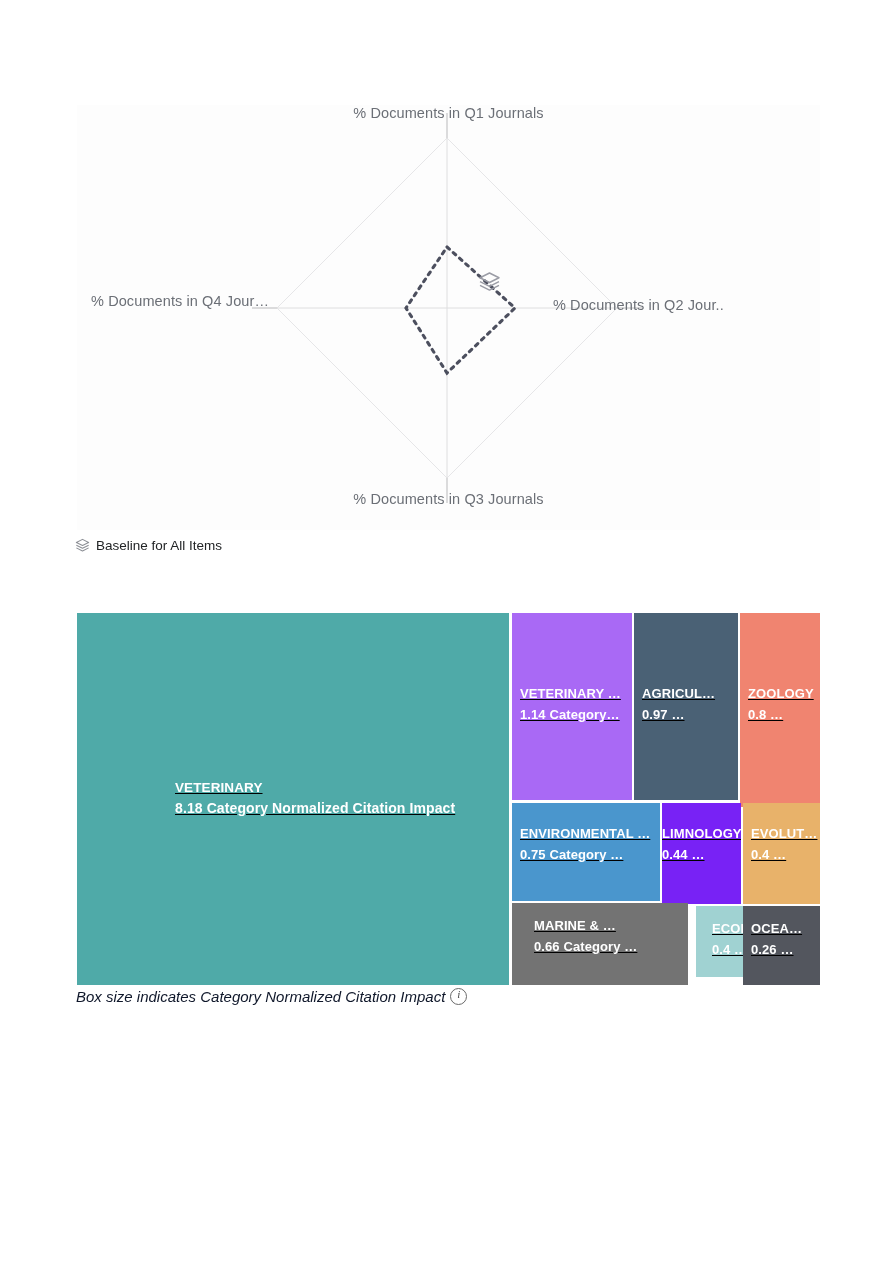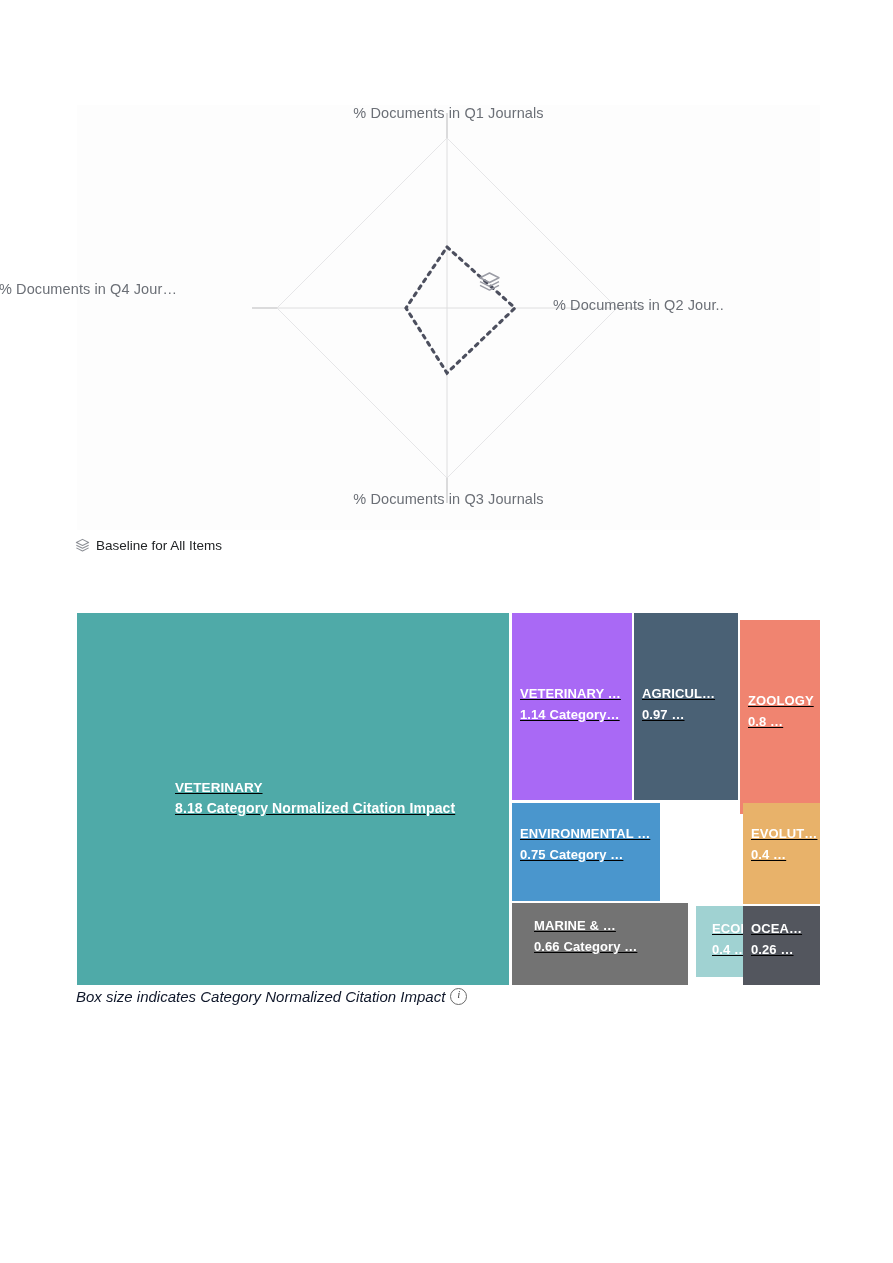--- a/index.html
+++ b/index.html
@@ -48,23 +48,23 @@
     top: 386px;
     width: 743px;
     text-align: center;
   }
   #axis-label-q2 {
     left: 476px;
     top: 192px;
   }
   #axis-label-q4 {
     left: -78px;
-    top: 176px;
+    top: 188px;
     width: 270px;
-    text-align: left;
+    text-align: right;
     overflow: hidden;
   }
 
   
   #radar-legend {
     position: absolute;
     left: 75px;
     top: 538px;
     display: flex;
     align-items: center;
@@ -221,34 +221,40 @@
     </div>
   </div>
 
   <div class="tile tile-r1" id="tile-agriculture" style="left:557px; top:0px; width:104px; height:187px; background:#4a6175;">
     <div class="tile-inner">
       <div class="tile-name">AGRICUL…</div>
       <div class="tile-value">0.97 …</div>
     </div>
   </div>
 
-  <div class="tile tile-r1" id="tile-zoology" style="left:663px; top:7px; width:80px; height:194px; background:#f08470;">
+  <div class="tile tile-r1" id="tile-zoology" style="left:663px; top:0px; width:80px; height:194px; background:#f08470;">
     <div class="tile-inner">
       <div class="tile-name">ZOOLOGY</div>
       <div class="tile-value">0.8 …</div>
     </div>
   </div>
 
   <div class="tile tile-r2" id="tile-environmental" style="left:435px; top:190px; width:148px; height:98px; background:#4a96cd;">
     <div class="tile-inner">
       <div class="tile-name">ENVIRONMENTAL …</div>
       <div class="tile-value">0.75 Category …</div>
     </div>
   </div>
 
+  <div class="tile tile-r2" id="tile-limnology" style="left:585px; top:190px; width:79px; height:101px; background:#7822f5;">
+    <div class="tile-inner">
+      <div class="tile-name">LIMNOLOGY</div>
+      <div class="tile-value">0.44 …</div>
+    </div>
+  </div>
 
   <div class="tile tile-r2" id="tile-evolutionary" style="left:666px; top:190px; width:77px; height:101px; background:#e8b26a;">
     <div class="tile-inner">
       <div class="tile-name">EVOLUT…</div>
       <div class="tile-value">0.4 …</div>
     </div>
   </div>
 
   <div class="tile tile-r3" id="tile-marine" style="left:435px; top:290px; width:176px; height:82px; background:#737373;">
     <div class="tile-inner">

